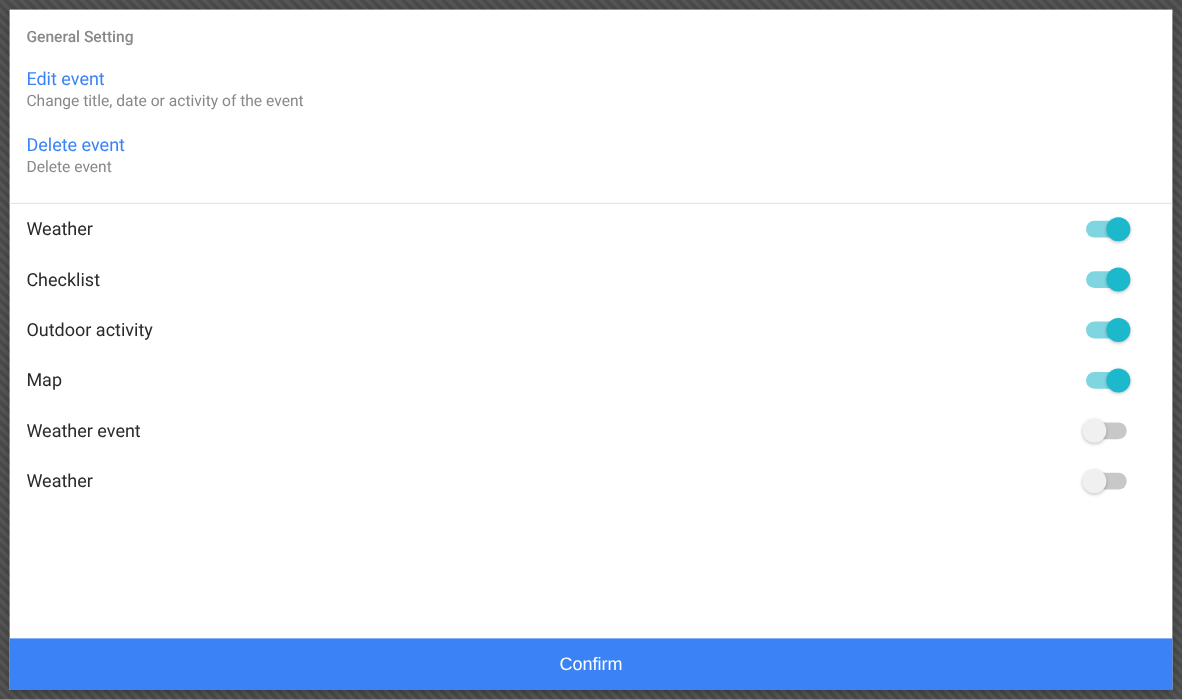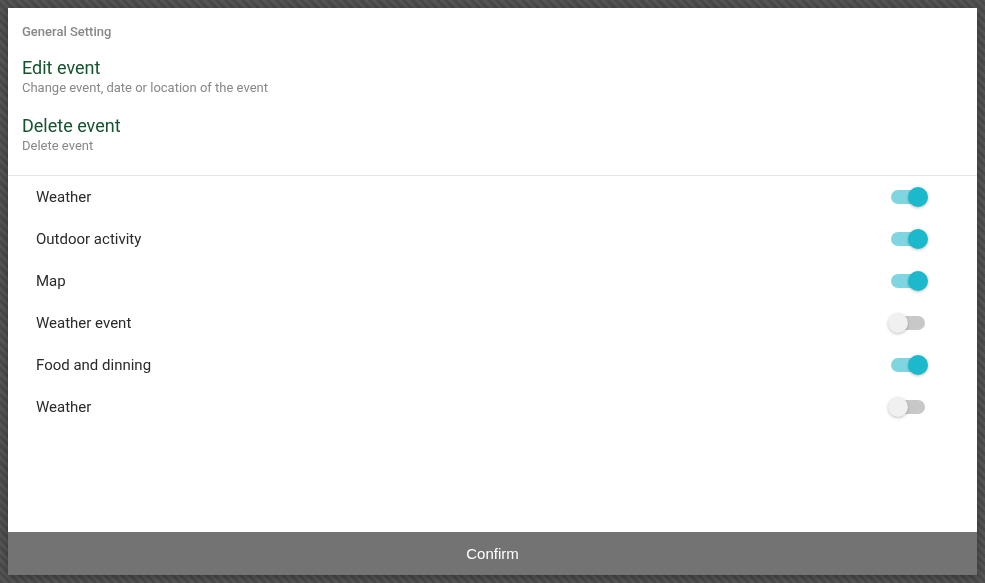--- a/index.html
+++ b/index.html
@@ -40,38 +40,38 @@
       padding: 16px 14px 8px 14px;
       color: #888888;
       font-size: 13px;
       font-weight: 500;
     }
     .setting-item {
       padding: 10px 14px;
       cursor: pointer;
     }
     .setting-title {
-      color: #14532d;
-      font-size: 18px;
+      color: #3b82f6;
+      font-size: 15px;
       margin-bottom: 2px;
     }
     .setting-subtitle {
       color: #888888;
       font-size: 13px;
     }
     .separator {
       height: 1px;
       background: #e5e5e5;
       margin-top: 12px;
     }
     .widget-row {
       display: flex;
       align-items: center;
       justify-content: space-between;
-      padding: 12px 28px;
+      padding: 12px 14px;
     }
     .widget-label {
       color: #2a2a2a;
       font-size: 15px;
     }
     .toggle {
       position: relative;
       width: 34px;
       height: 14px;
       border-radius: 7px;
@@ -95,58 +95,64 @@
       right: -3px;
     }
     .toggle.off {
       background: #c8c8c8;
     }
     .toggle.off .toggle-knob {
       background: #f0f0f0;
       left: -3px;
     }
     .confirm-btn {
-      background: #737373;
+      background: #3b82f6;
       color: #ffffff;
       text-align: center;
       padding: 13px;
       font-size: 15px;
       cursor: pointer;
       border: none;
       width: 100%;
     }
   </style>
 </head>
 <body>
 
 <div class="dialog">
   <div class="content">
 
     <div class="section-header">General Setting</div>
 
     <div class="setting-item">
       <div class="setting-title">Edit event</div>
-      <div class="setting-subtitle">Change event, date or location of the event</div>
+      <div class="setting-subtitle">Change title, date or activity of the event</div>
     </div>
 
     <div class="setting-item">
       <div class="setting-title">Delete event</div>
       <div class="setting-subtitle">Delete event</div>
     </div>
 
     <div class="separator"></div>
 
 
     <div class="widget-row">
       <div class="widget-label">Weather</div>
       <div class="toggle on">
           <div class="toggle-knob"></div>
         </div>
     </div>
 
+    <div class="widget-row">
+      <div class="widget-label">Checklist</div>
+      <div class="toggle on">
+          <div class="toggle-knob"></div>
+        </div>
+    </div>
 
     <div class="widget-row">
       <div class="widget-label">Outdoor activity</div>
       <div class="toggle on">
           <div class="toggle-knob"></div>
         </div>
     </div>
 
     <div class="widget-row">
       <div class="widget-label">Map</div>
@@ -155,26 +161,20 @@
         </div>
     </div>
 
     <div class="widget-row">
       <div class="widget-label">Weather event</div>
       <div class="toggle off">
           <div class="toggle-knob"></div>
         </div>
     </div>
 
-    <div class="widget-row">
-      <div class="widget-label">Food and dinning</div>
-      <div class="toggle on">
-          <div class="toggle-knob"></div>
-        </div>
-    </div>
 
     <div class="widget-row">
       <div class="widget-label">Weather</div>
       <div class="toggle off">
           <div class="toggle-knob"></div>
         </div>
     </div>
 
   </div>
 

